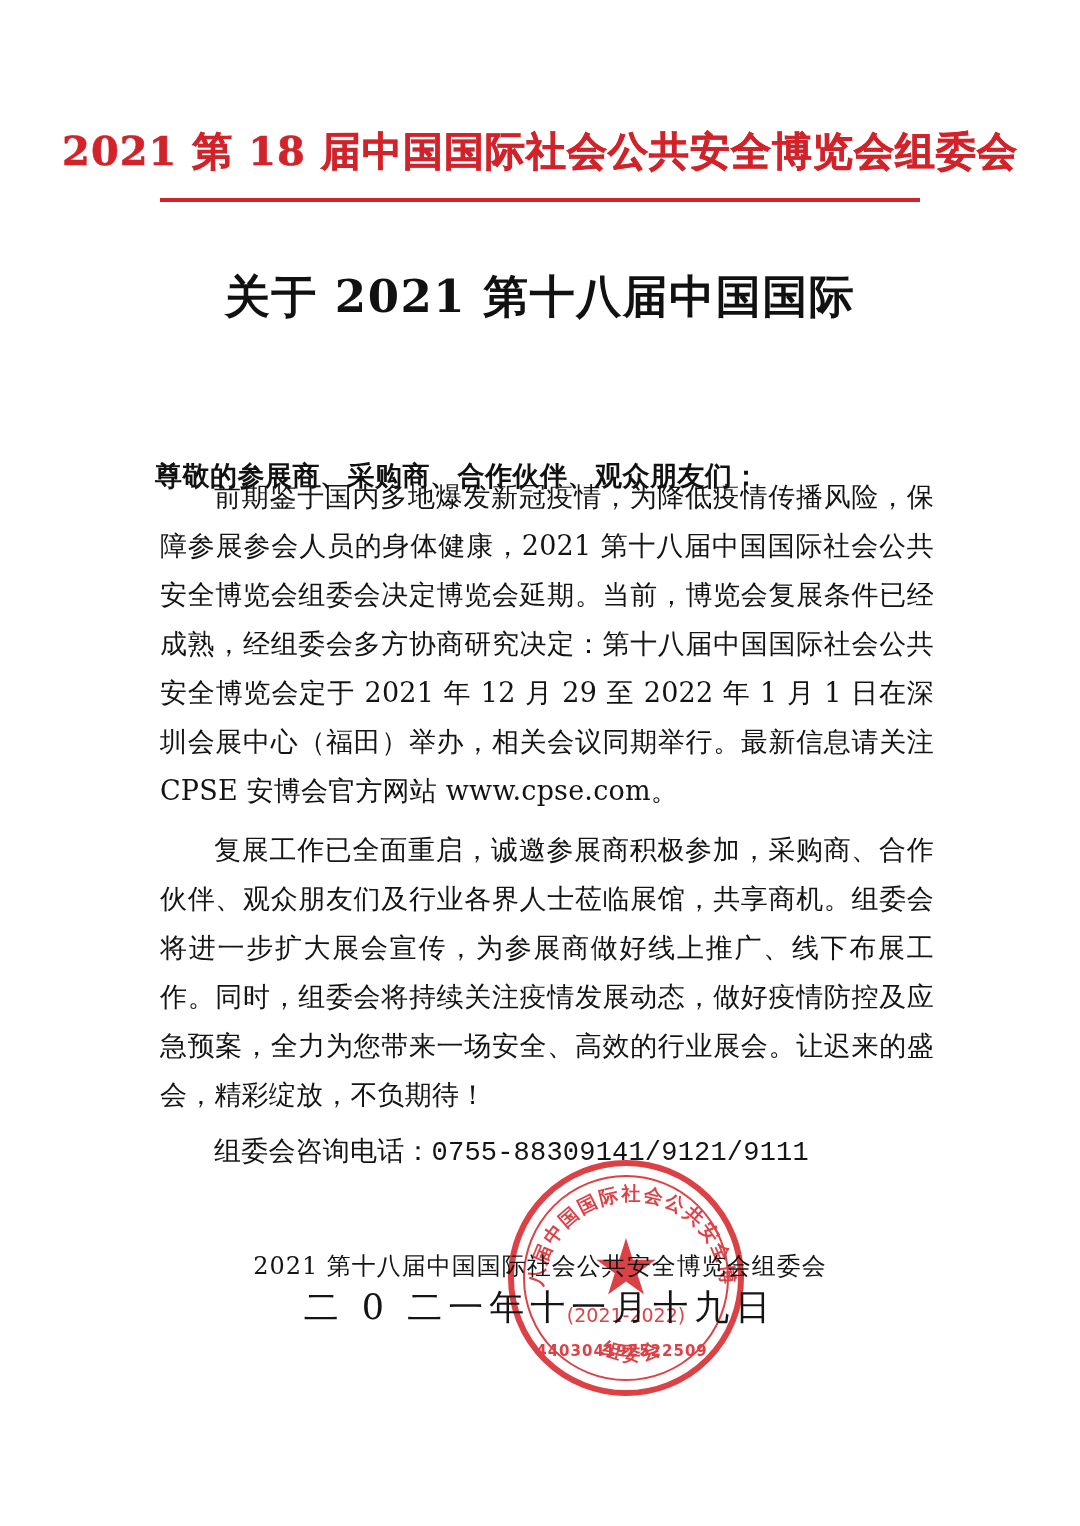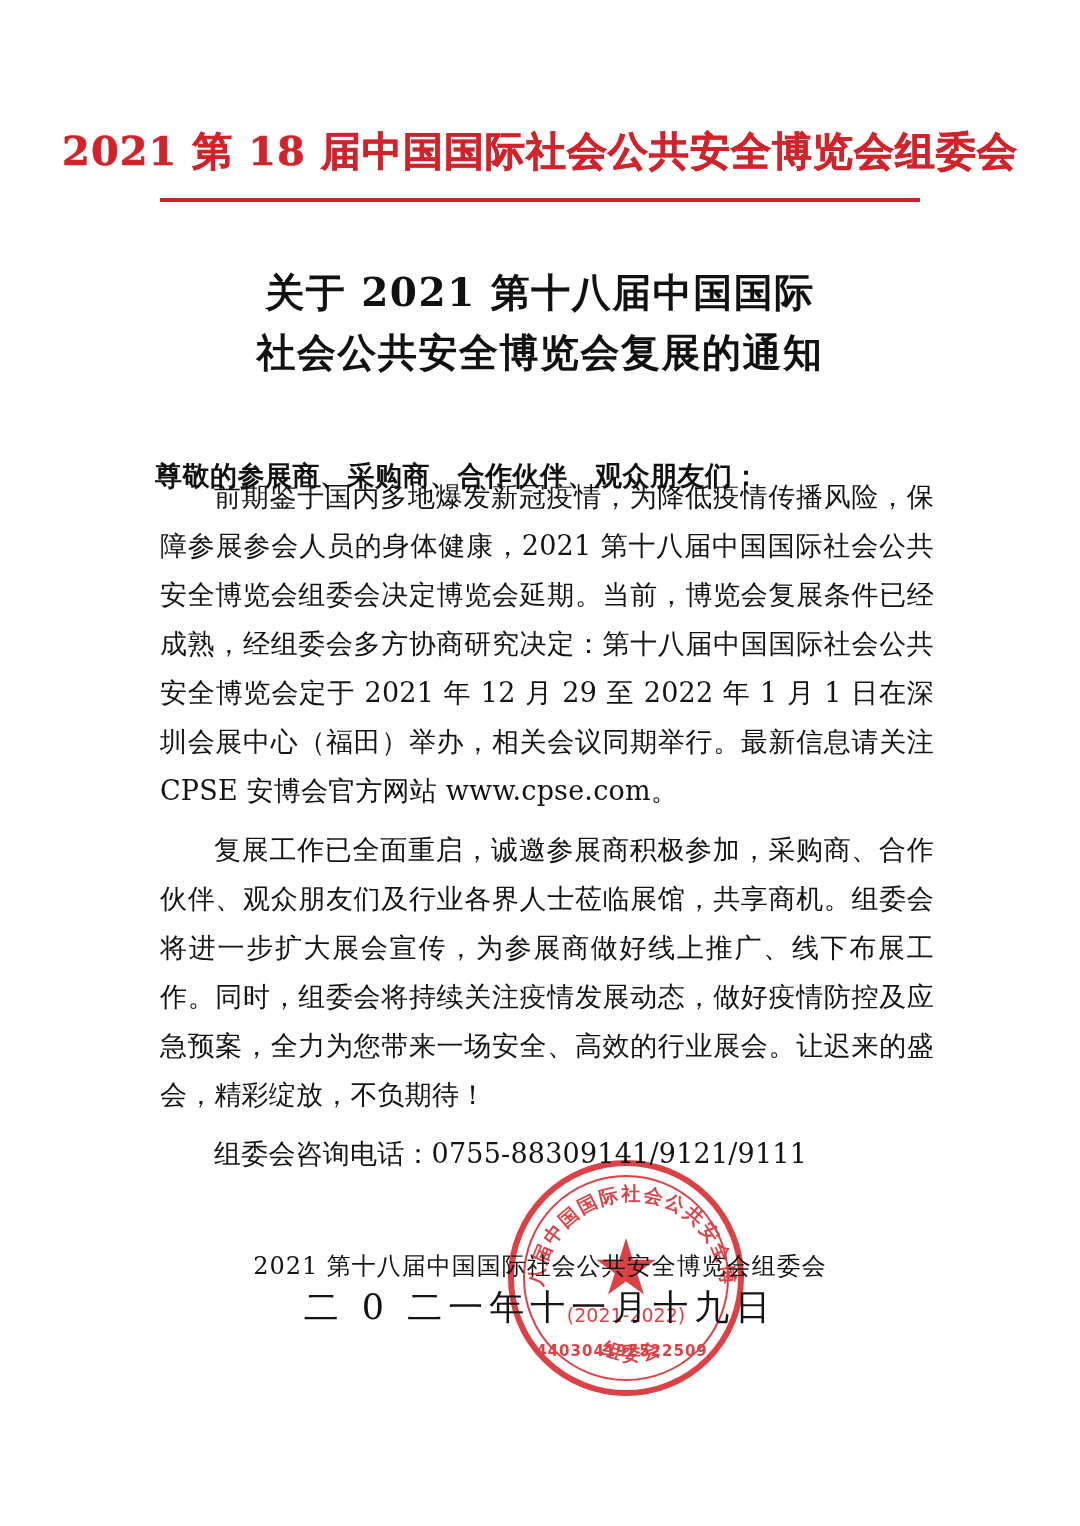--- a/index.html
+++ b/index.html
@@ -48,21 +48,21 @@
     background: #d2232a;
   }
 
   
   .doc-title {
     position: absolute;
     left: 150px;
     top: 262px;
     width: 780px;
     text-align: center;
-    font-size: 39px;
+    font-size: 45px;
     font-weight: 700;
     line-height: 1.55;
     letter-spacing: 1.5px;
     color: #111;
   }
 
   
   .salutation {
     position: absolute;
     left: 155px;
@@ -83,21 +83,21 @@
   .para {
     font-size: 27px;
     line-height: 49px;
     letter-spacing: 0.2px;
     text-align: justify;
     text-justify: inter-ideograph;
     text-indent: 2em;
     margin: 0 0 10px 8px;
     color: #141414;
   }
-  .para.tight { margin-bottom: 0; }
+  .para.tight { margin-bottom: 0; font-family: Liberation Mono, monospace; }
 
   
   .signature {
     position: absolute;
     left: 0;
     top: 1248px;
     width: 1080px;
     text-align: center;
   }
   .sign-org {
@@ -190,21 +190,20 @@
 
 <div class="page">
 
   <div class="letterhead">
     <div class="letterhead-title">2021 第 18 届中国国际社会公共安全博览会组委会</div>
     <div class="letterhead-rule"></div>
   </div>
 
   <div class="doc-title">
     <div>关于 2021 第十八届中国国际</div>
-    <div>社会公共安全博览会复展的通知</div>
   </div>
 
   <div class="salutation">尊敬的参展商、采购商、合作伙伴、观众朋友们：</div>
 
   <div class="body-block">
     <p class="para">前期鉴于国内多地爆发新冠疫情，为降低疫情传播风险，保障参展参会人员的身体健康，2021 第十八届中国国际社会公共安全博览会组委会决定博览会延期。当前，博览会复展条件已经成熟，经组委会多方协商研究决定：第十八届中国国际社会公共安全博览会定于 2021 年 12 月 29 至 2022 年 1 月 1 日在深圳会展中心（福田）举办，相关会议同期举行。最新信息请关注 CPSE 安博会官方网站 www.cpse.com。</p>
     <p class="para">复展工作已全面重启，诚邀参展商积极参加，采购商、合作伙伴、观众朋友们及行业各界人士莅临展馆，共享商机。组委会将进一步扩大展会宣传，为参展商做好线上推广、线下布展工作。同时，组委会将持续关注疫情发展动态，做好疫情防控及应急预案，全力为您带来一场安全、高效的行业展会。让迟来的盛会，精彩绽放，不负期待！</p>
     <p class="para tight">组委会咨询电话：0755-88309141/9121/9111</p>
   </div>
 

